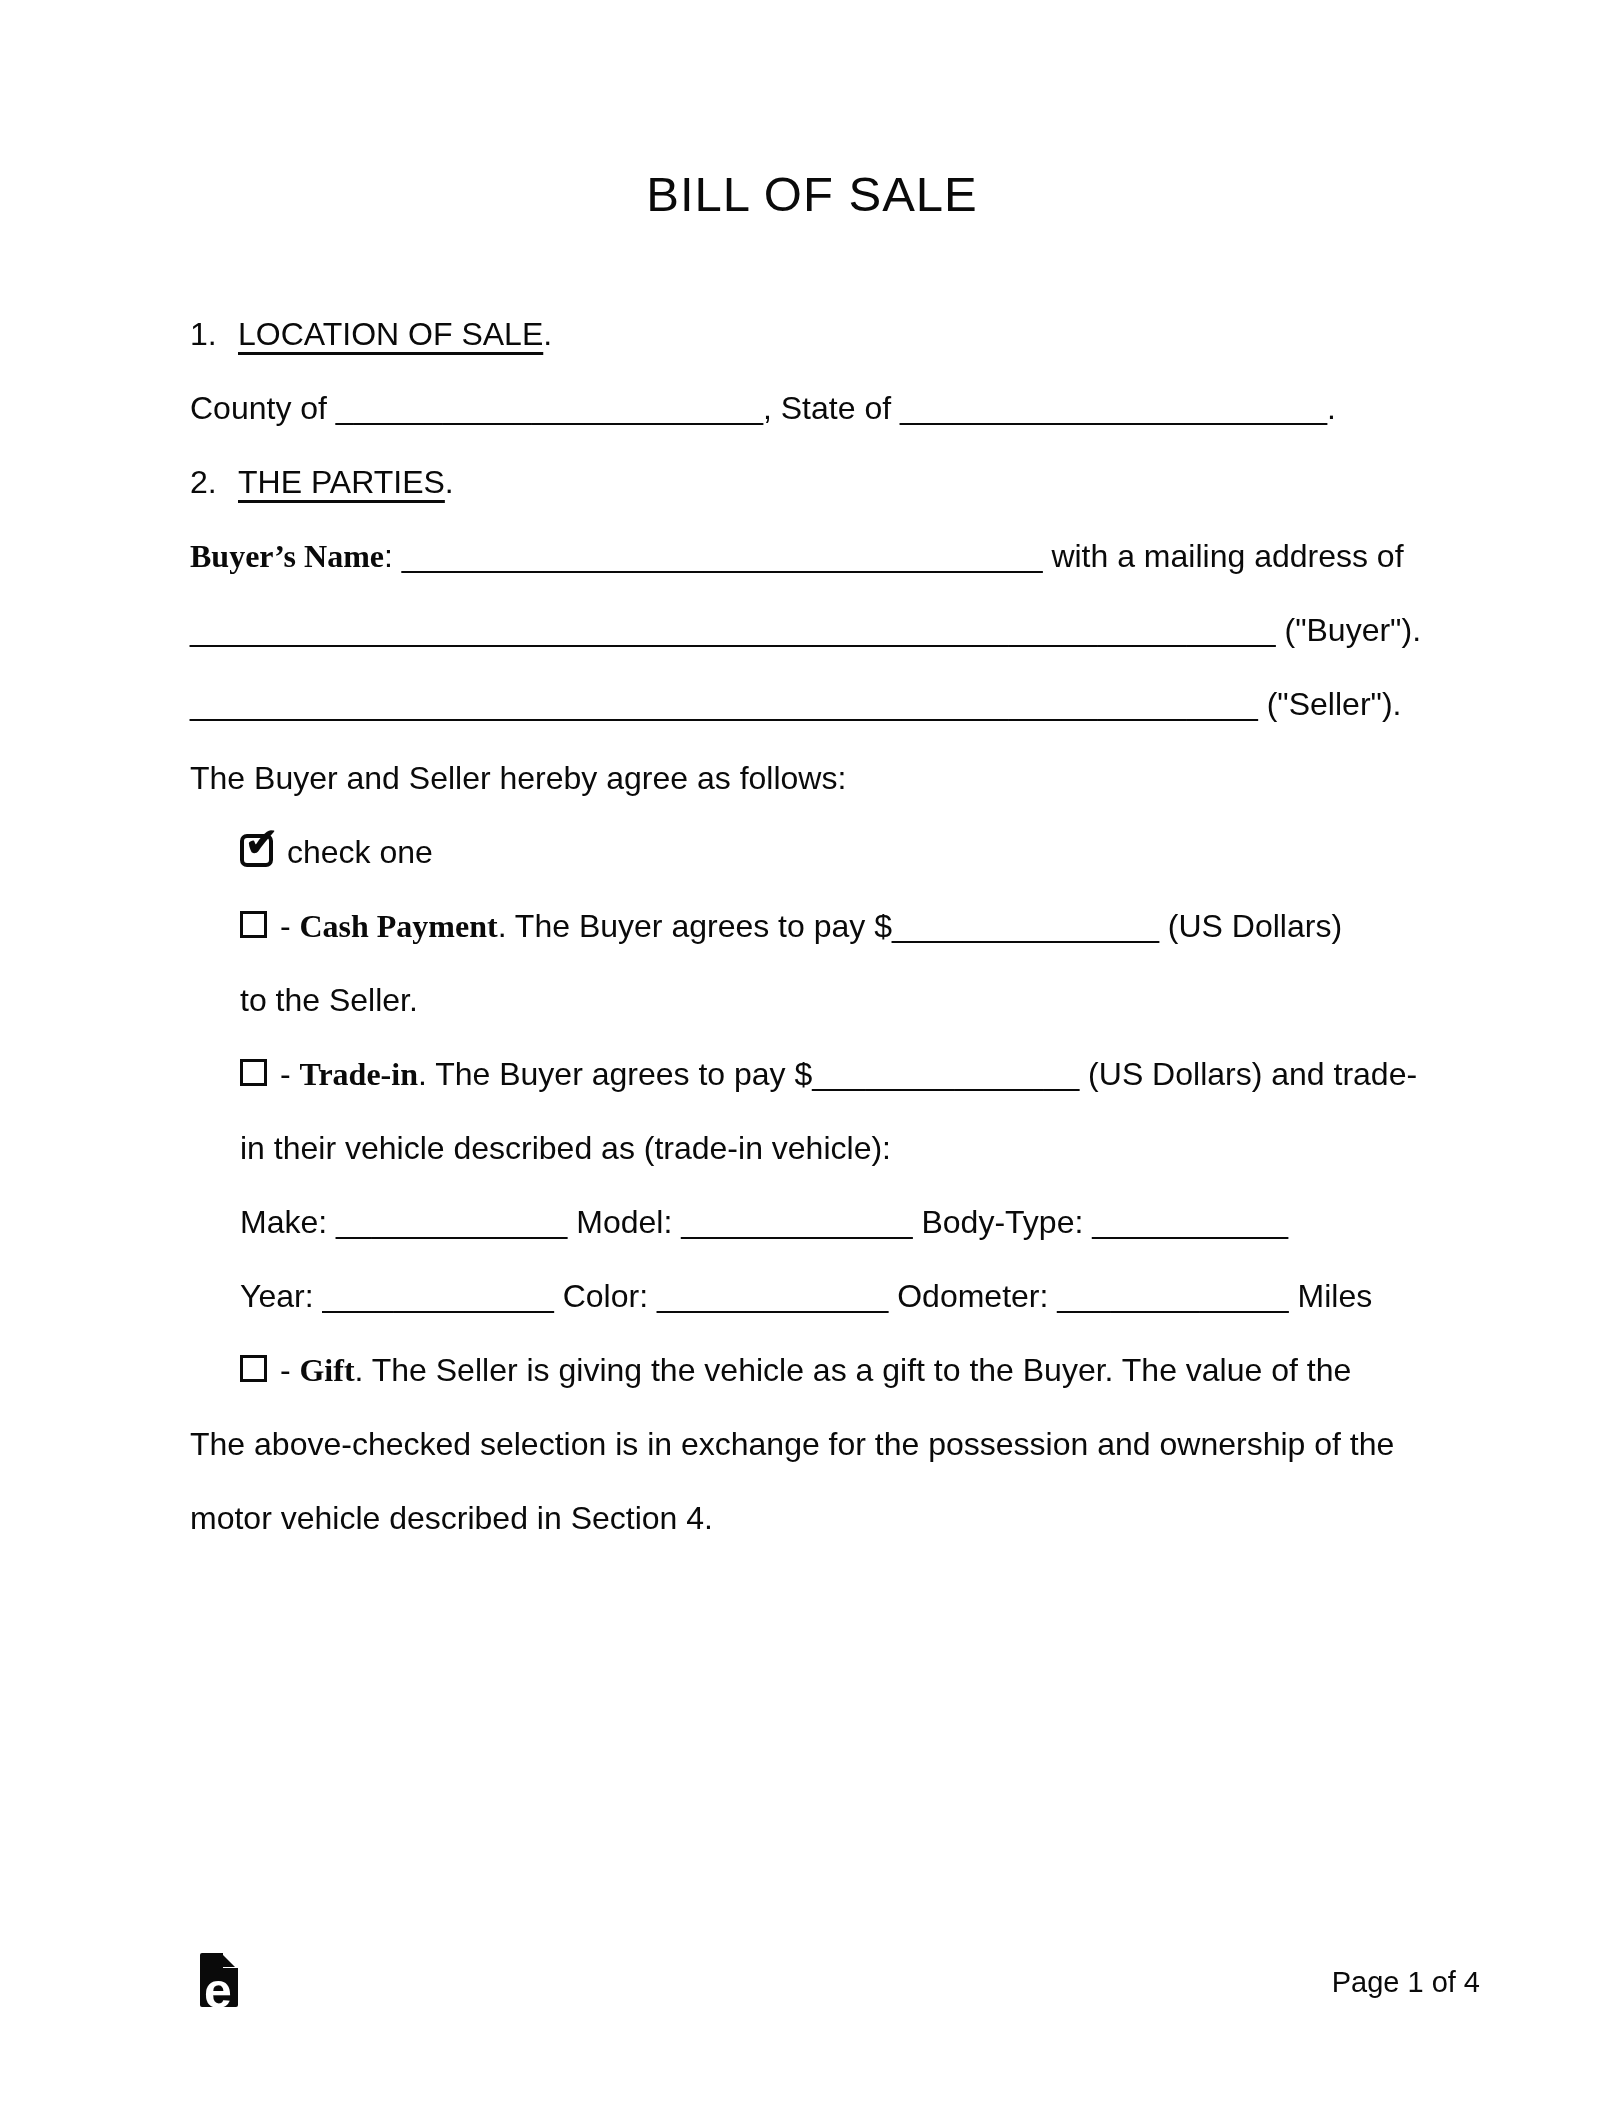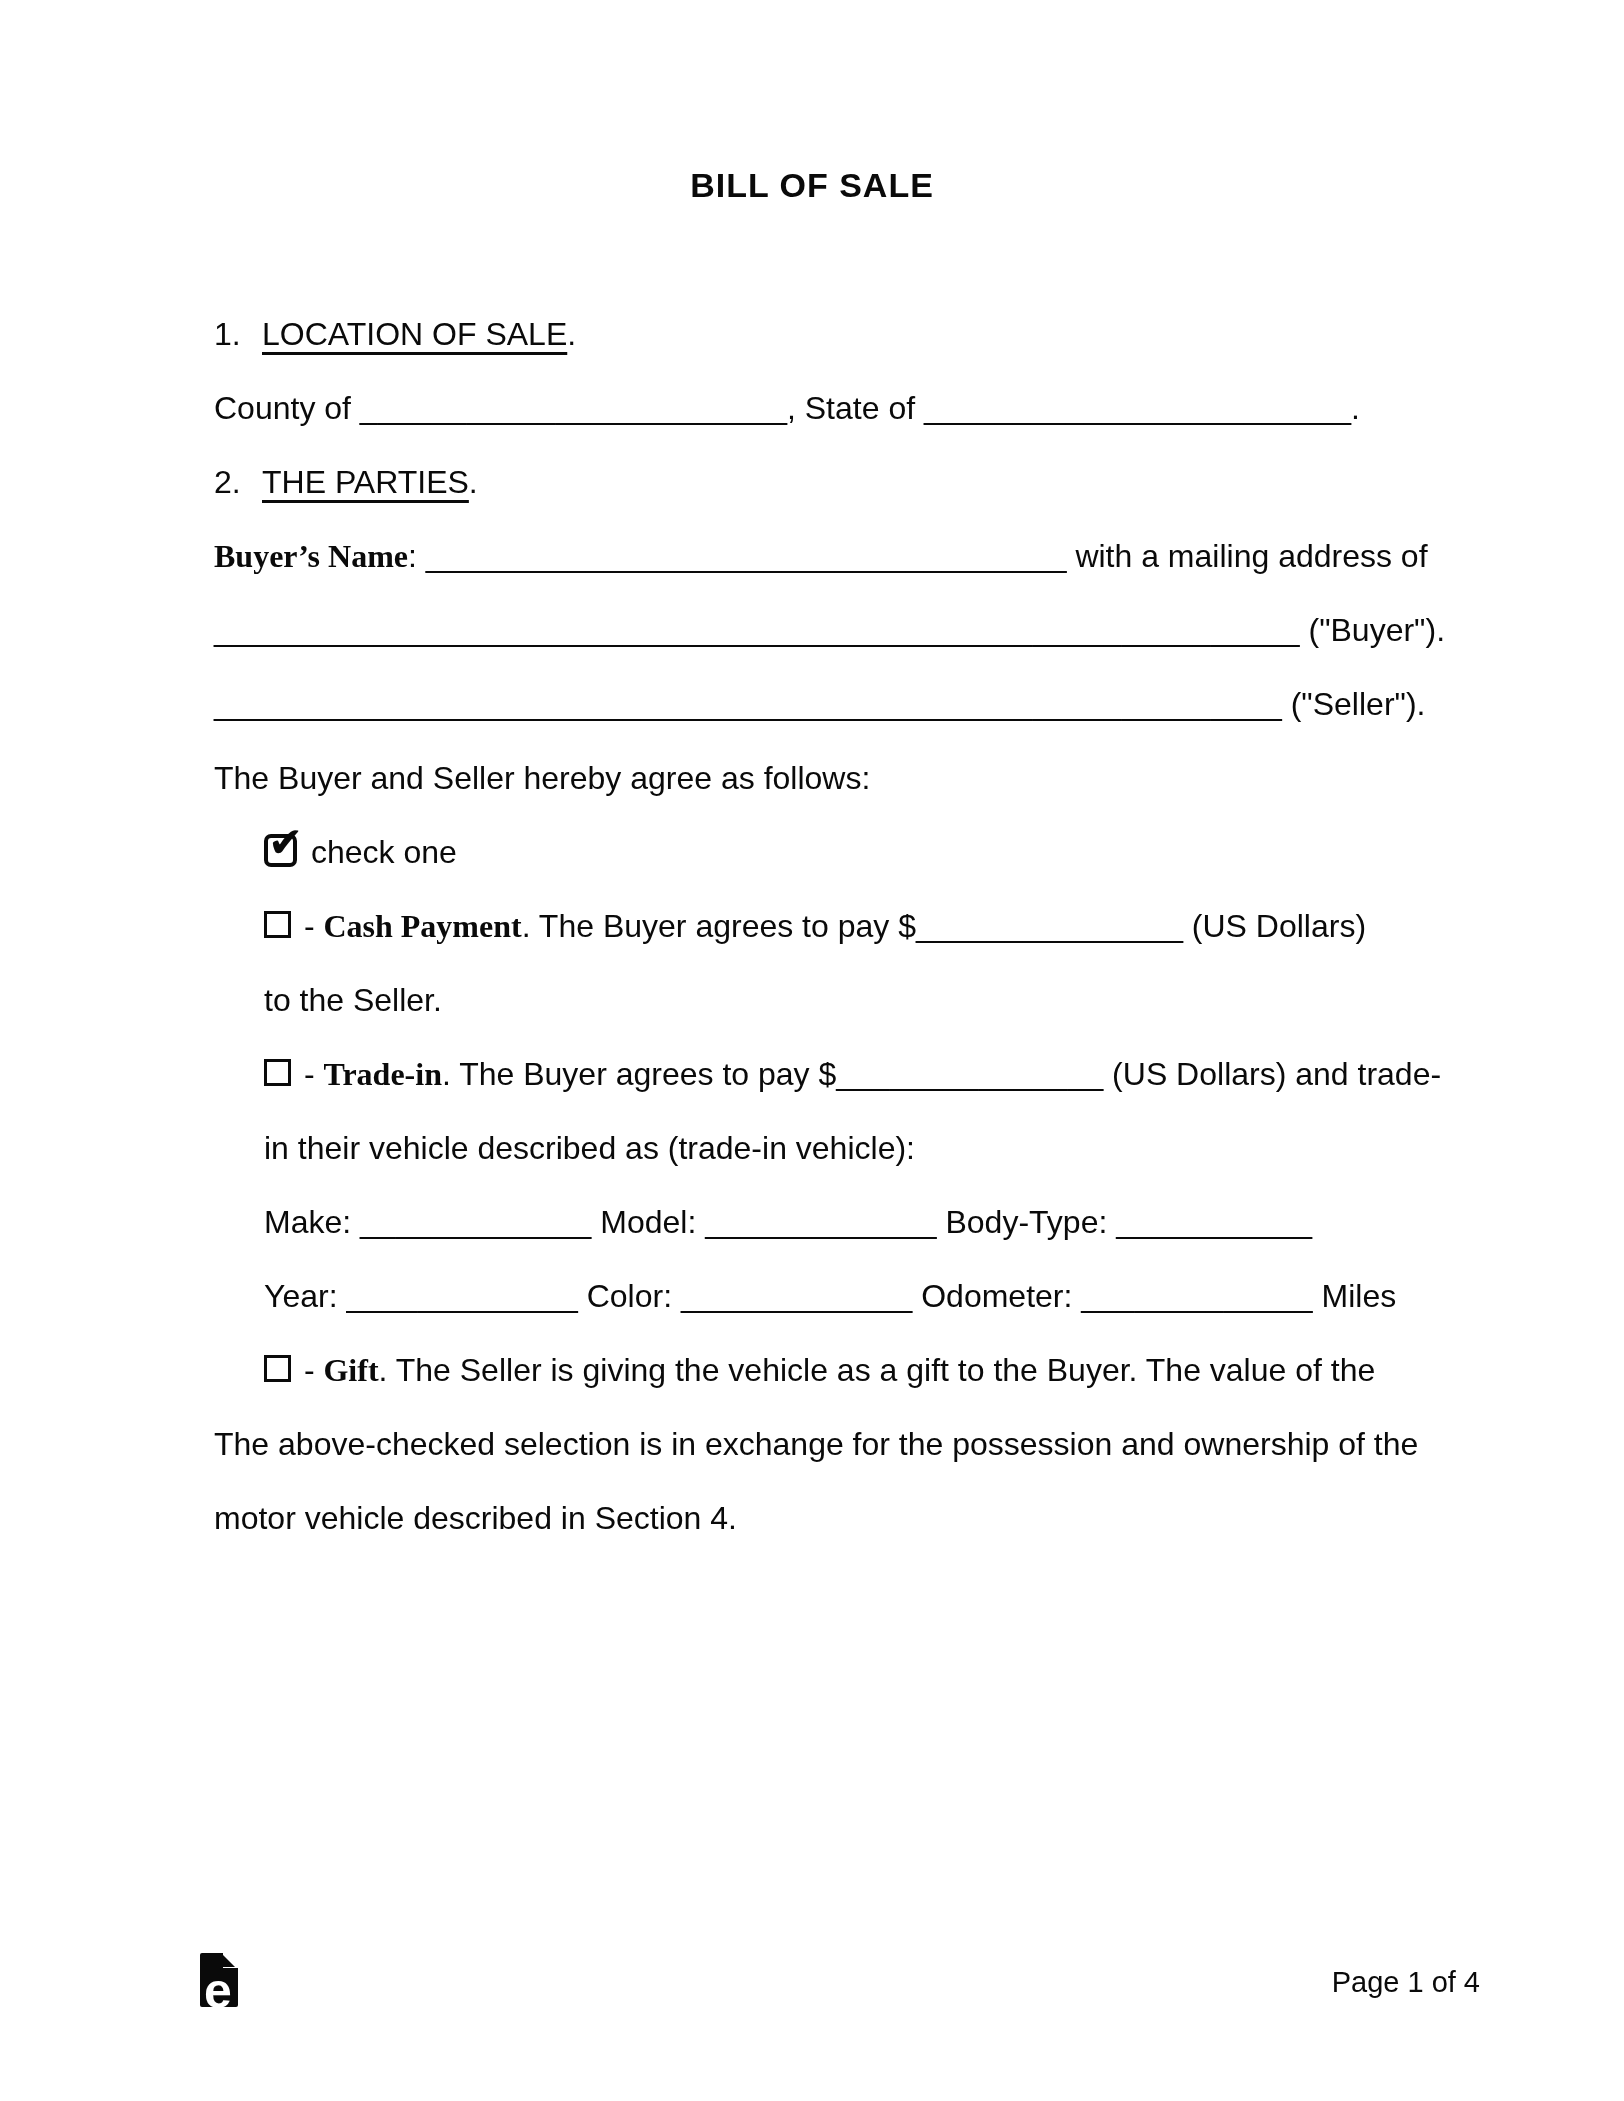--- a/index.html
+++ b/index.html
@@ -8,25 +8,25 @@
     width:1624px; height:2101px;
     background:#ffffff;
     color:#0a0a0a;
     font-family:"Liberation Sans","DejaVu Sans",sans-serif;
     font-size:32px;
     overflow:hidden;
   }
   .title {
     position:absolute; top:166px; left:0; width:100%;
     text-align:center;
-    font-size:34px; font-weight:bold;
+    font-size:49px; font-weight:normal;
     letter-spacing:1px;
   }
   .body {
-    position:absolute; top:297px; left:190px; width:1260px;margin-left:24px;
+    position:absolute; top:297px; left:190px; width:1260px;
   }
   .line { height:74px; line-height:74px; white-space:pre; }
   .indent { padding-left:50px; }
   .hnum { display:inline-block; width:48px; }
   .hu {
     text-decoration:underline;
     text-decoration-thickness:3px;
     text-underline-offset:7px;
   }
   .b { font-weight:bold;font-family:Liberation Serif, serif; }

